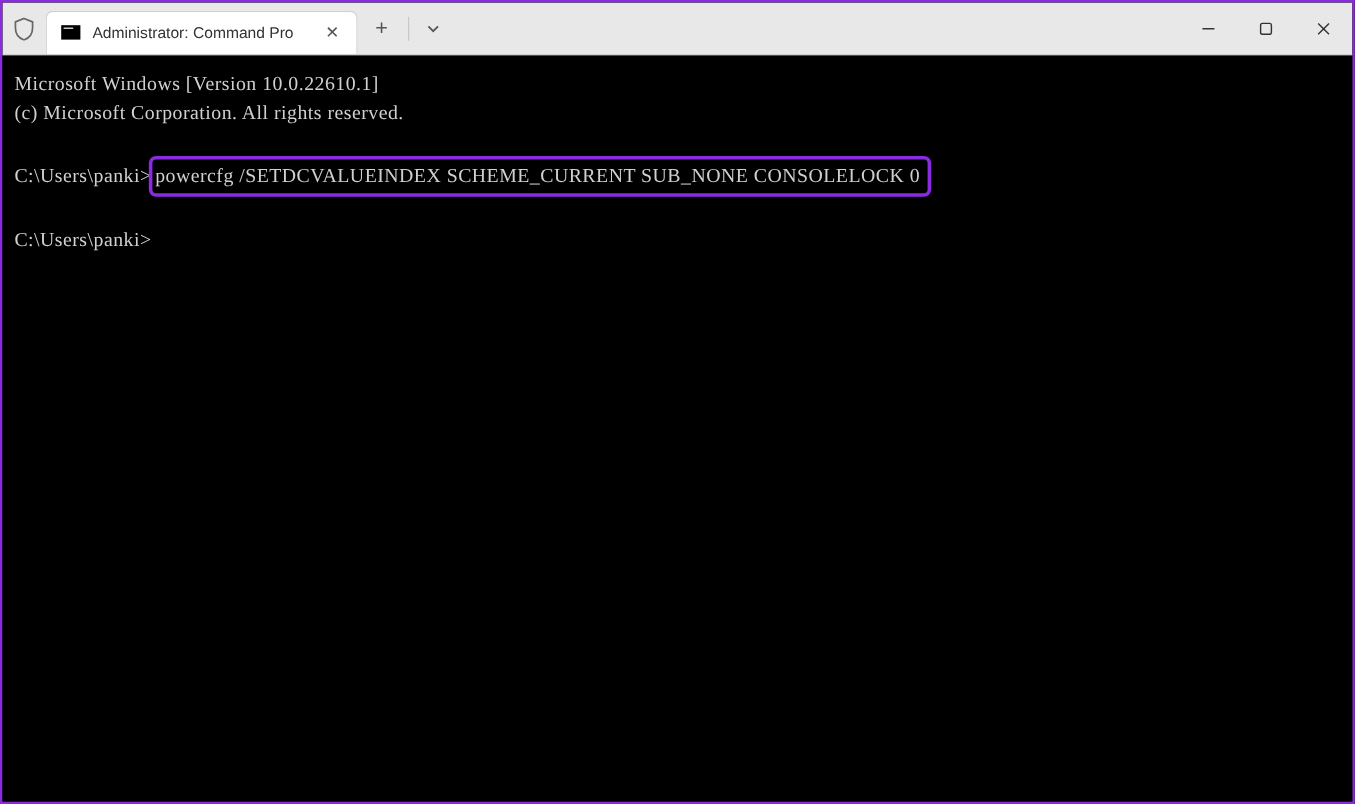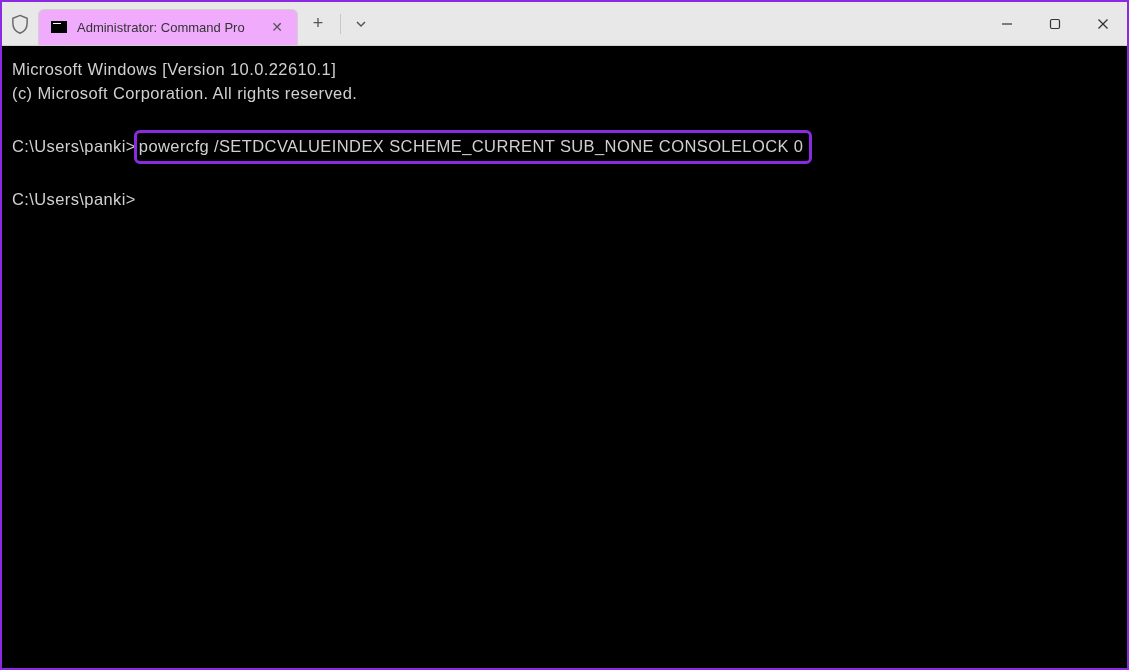--- a/index.html
+++ b/index.html
@@ -36,21 +36,21 @@
     }
 
     .shield-icon svg {
       width: 18px;
       height: 20px;
     }
 
     .tab {
       display: flex;
       align-items: center;
-      background: #f0abfc;
+      background: #ffffff;
       height: 36px;
       margin-top: 6px;
       border-radius: 6px 6px 0 0;
       padding: 0 12px;
       gap: 10px;
       min-width: 260px;
       border: 1px solid #d0d0d0;
       border-bottom: none;
     }
 
@@ -130,21 +130,21 @@
     }
 
     .win-btn svg {
       width: 12px;
       height: 12px;
     }
 
     .terminal {
       background: #000;
       color: #d0d0d0;
-      font-family: Liberation Sans, sans-serif;
+      font-family: Liberation Serif, serif;
       font-size: 16.5px;
       padding: 12px 10px;
       line-height: 1.45;
       white-space: pre;
       height: calc(100% - 44px);
       letter-spacing: 0.4px;
     }
 
     .prompt-line {
       display: inline;

